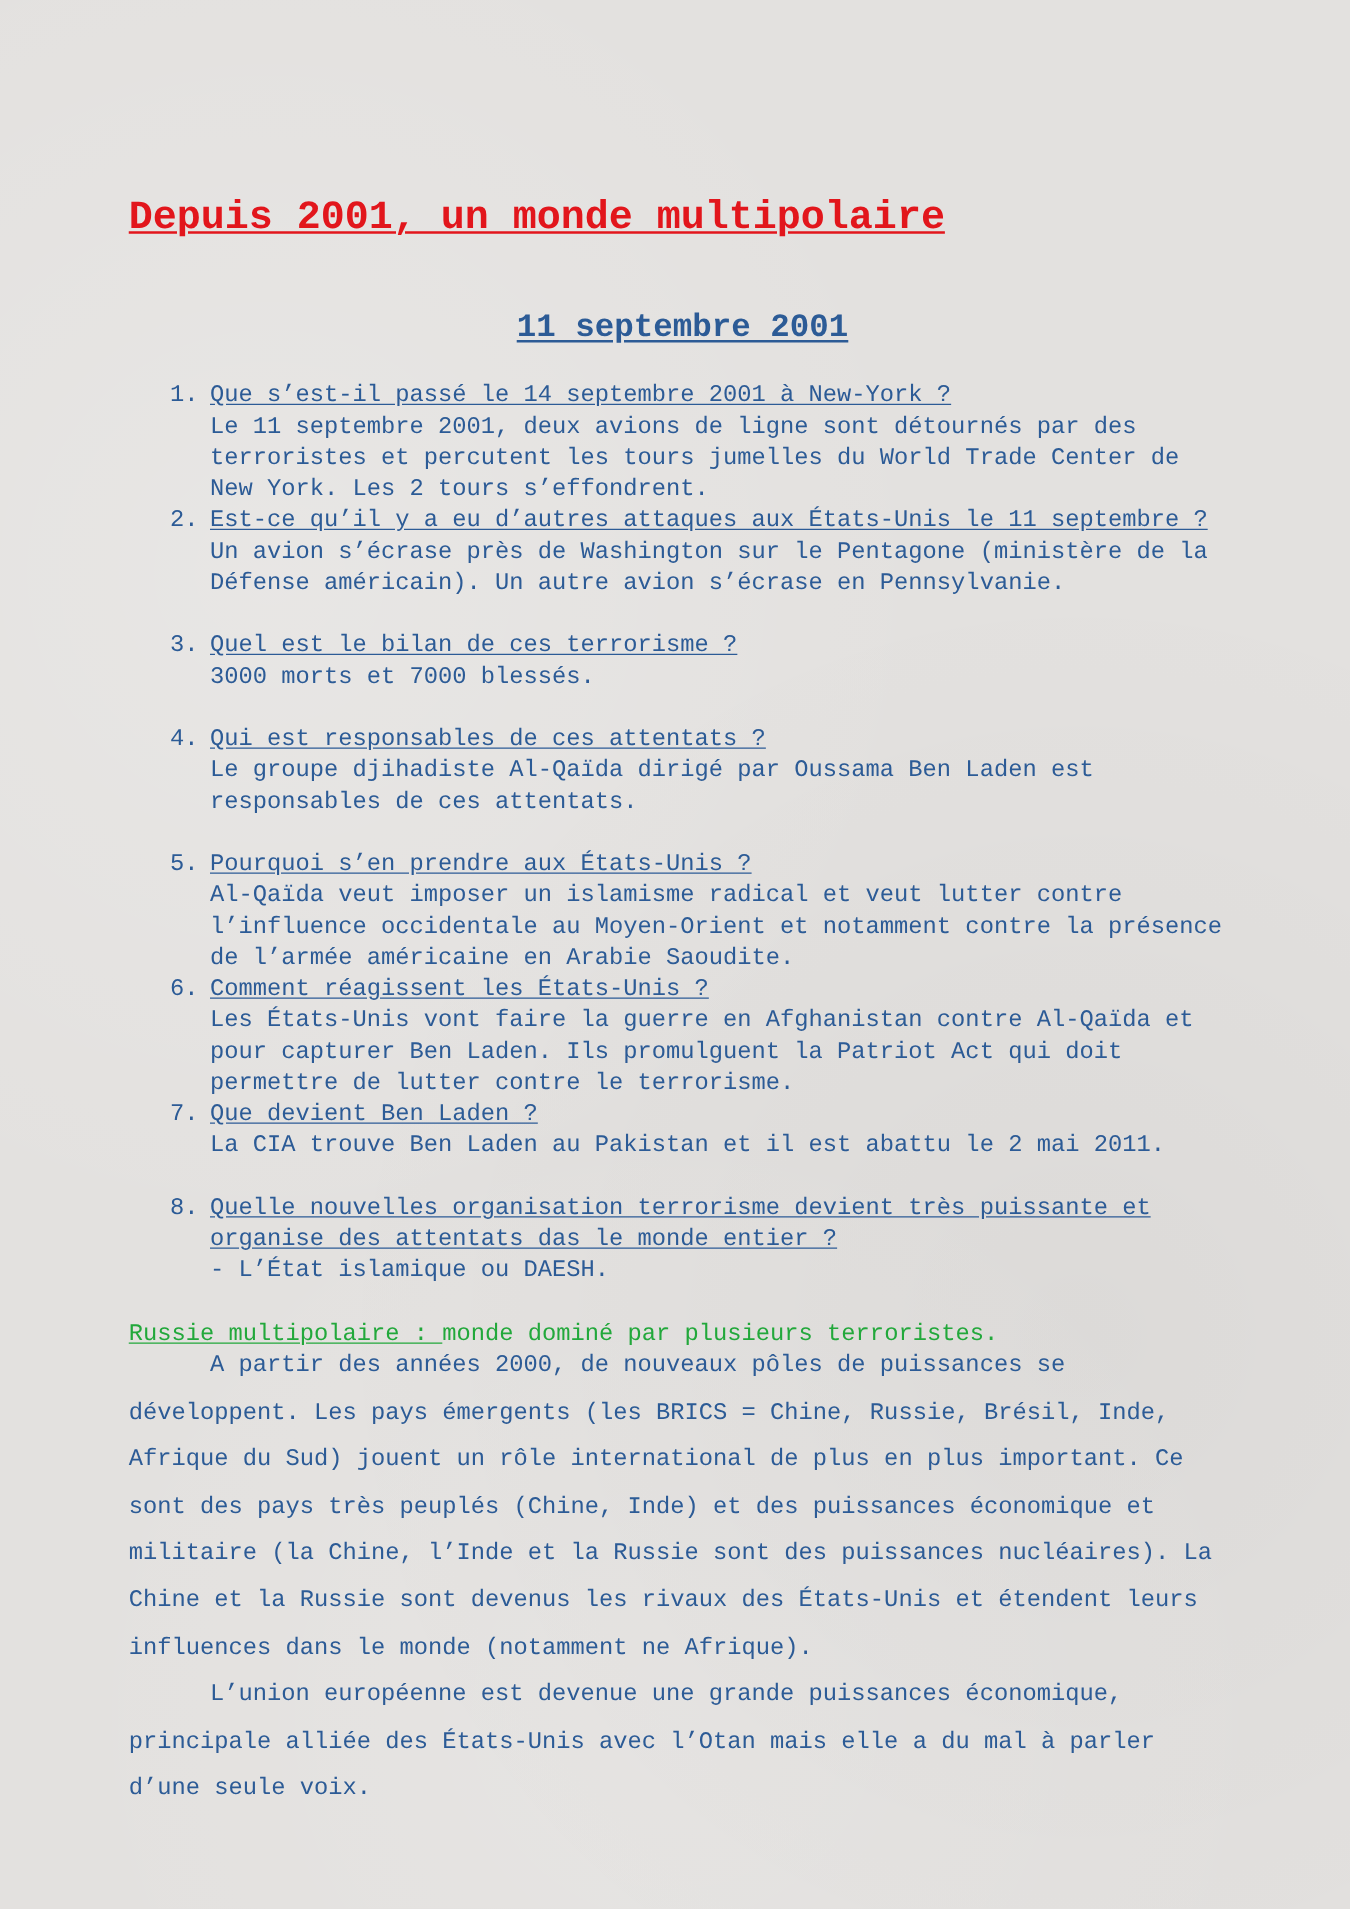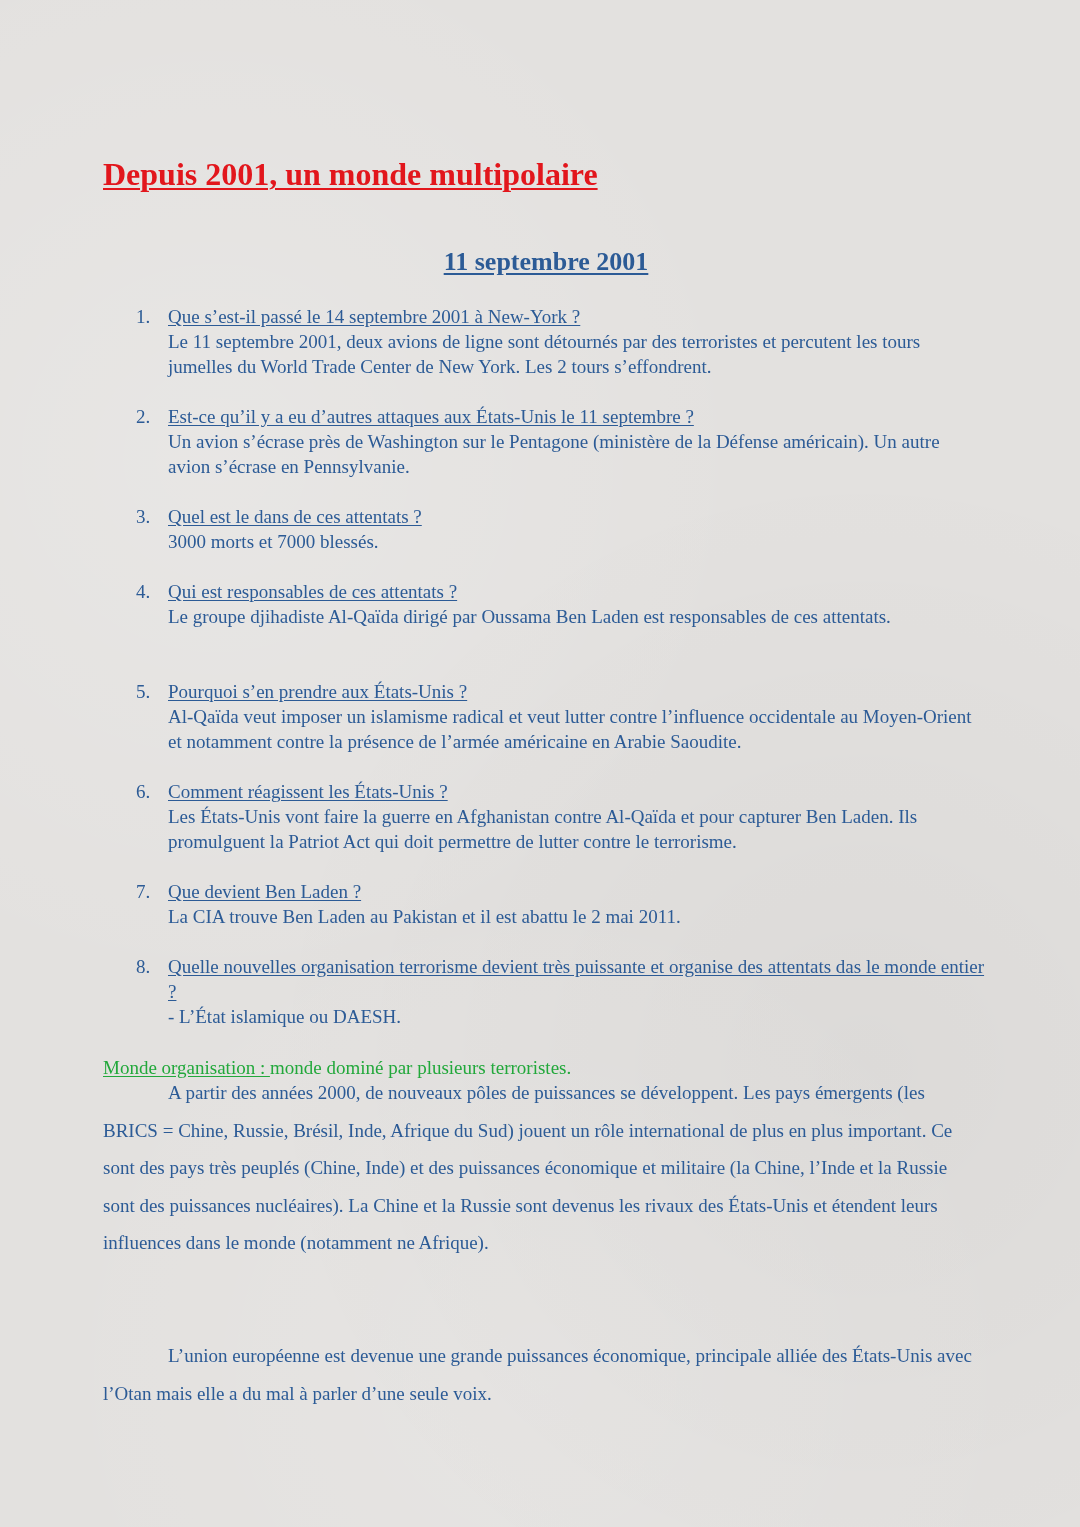--- a/index.html
+++ b/index.html
@@ -9,21 +9,21 @@
       background: #e3e1df;
       background-image:
         radial-gradient(circle at 20% 30%, rgba(255,255,255,0.18) 0, transparent 40%),
         radial-gradient(circle at 80% 70%, rgba(0,0,0,0.03) 0, transparent 45%),
         radial-gradient(circle at 50% 90%, rgba(255,255,255,0.12) 0, transparent 35%);
       font-family: "Liberation Serif", "DejaVu Serif", serif;
       color: #2c5b96;
       position: relative;
       overflow: hidden;
     }
-    .page { position: absolute; left: 0; top: 0; width: 1080px; height: 1527px; }
+    .page { position: absolute; left: 0; top: 0; width: 1080px; height: 1527px; font-family: Liberation Mono, monospace; }
     .main-title {
       position: absolute; left: 103px; top: 154px;
       font-size: 32px; font-weight: bold; color: #e2161c;
       text-decoration: underline; text-decoration-thickness: 2px;
       text-underline-offset: 3px; margin: 0; line-height: 40px;
     }
     .subtitle {
       position: absolute; left: 0; width: 1080px; top: 246px;
       text-align: center; font-size: 26px; font-weight: bold; color: #2c5b96;
       margin: 0; line-height: 32px;
@@ -66,21 +66,21 @@
     <li class="qa-item" style="top:404px;">
       <span class="qa-num">2.</span>
       <div class="qa-body">
         <span class="qa-q">Est-ce qu’il y a eu d’autres attaques aux États-Unis le 11 septembre ?</span>
         <span class="qa-a">Un avion s’écrase près de Washington sur le Pentagone (ministère de la Défense américain). Un autre avion s’écrase en Pennsylvanie.</span>
       </div>
     </li>
     <li class="qa-item" style="top:504px;">
       <span class="qa-num">3.</span>
       <div class="qa-body">
-        <span class="qa-q">Quel est le dans de ces attentats ?</span>
+        <span class="qa-q">Quel est le bilan de ces terrorisme ?</span>
         <span class="qa-a">3000 morts et 7000 blessés.</span>
       </div>
     </li>
     <li class="qa-item" style="top:579px;">
       <span class="qa-num">4.</span>
       <div class="qa-body">
         <span class="qa-q">Qui est responsables de ces attentats ?</span>
         <span class="qa-a">Le groupe djihadiste Al-Qaïda dirigé par Oussama Ben Laden est responsables de ces attentats.</span>
       </div>
     </li>
@@ -108,20 +108,20 @@
     <li class="qa-item" style="top:954px;">
       <span class="qa-num">8.</span>
       <div class="qa-body">
         <span class="qa-q">Quelle nouvelles organisation terrorisme devient très puissante et organise des attentats das le monde entier ?</span>
         <span class="qa-a">- L’État islamique ou DAESH.</span>
       </div>
     </li>
   </ol>
 
   <div class="def-line">
-    <span class="def-term">Monde organisation : </span><span>monde dominé par plusieurs terroristes.</span>
+    <span class="def-term">Russie multipolaire : </span><span>monde dominé par plusieurs terroristes.</span>
   </div>
 
   <p class="para" style="top:1074px;">A partir des années 2000, de nouveaux pôles de puissances se développent. Les pays émergents (les BRICS = Chine, Russie, Brésil, Inde, Afrique du Sud) jouent un rôle international de plus en plus important. Ce sont des pays très peuplés (Chine, Inde) et des puissances économique et militaire (la Chine, l’Inde et la Russie sont des puissances nucléaires). La Chine et la Russie sont devenus les rivaux des États-Unis et étendent leurs influences dans le monde (notamment ne Afrique).</p>
 
   <p class="para" style="top:1337px;">L’union européenne est devenue une grande puissances économique, principale alliée des États-Unis avec l’Otan mais elle a du mal à parler d’une seule voix.</p>
 
 </div>
 
 </body></html>

